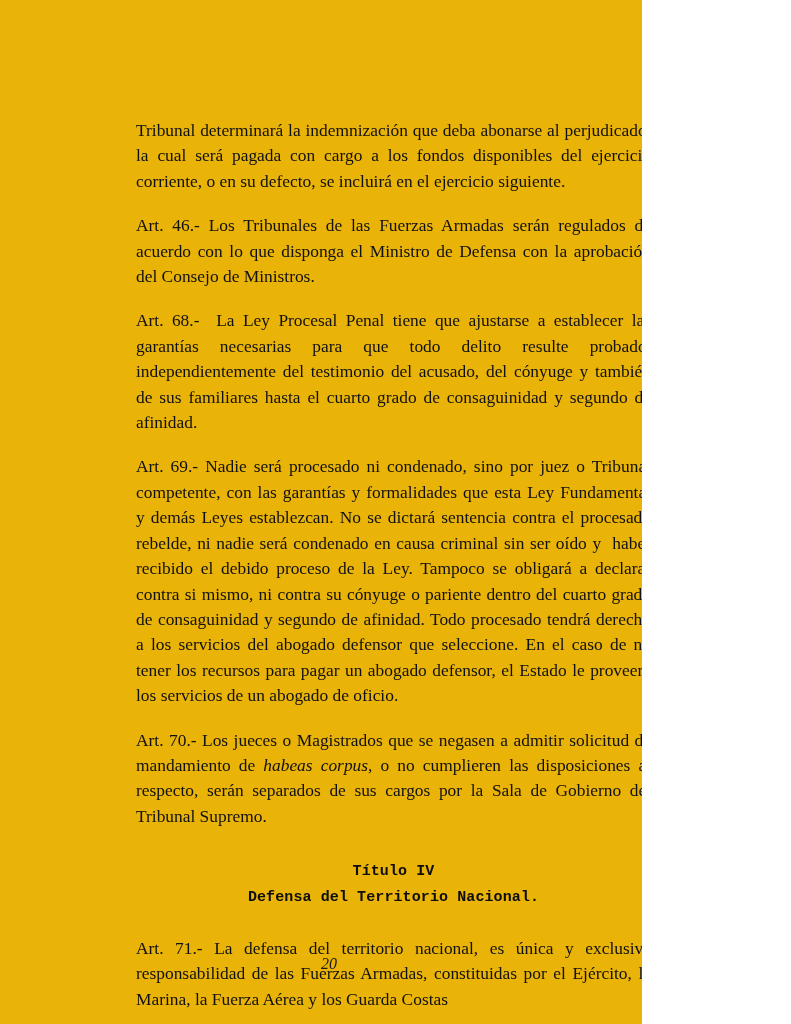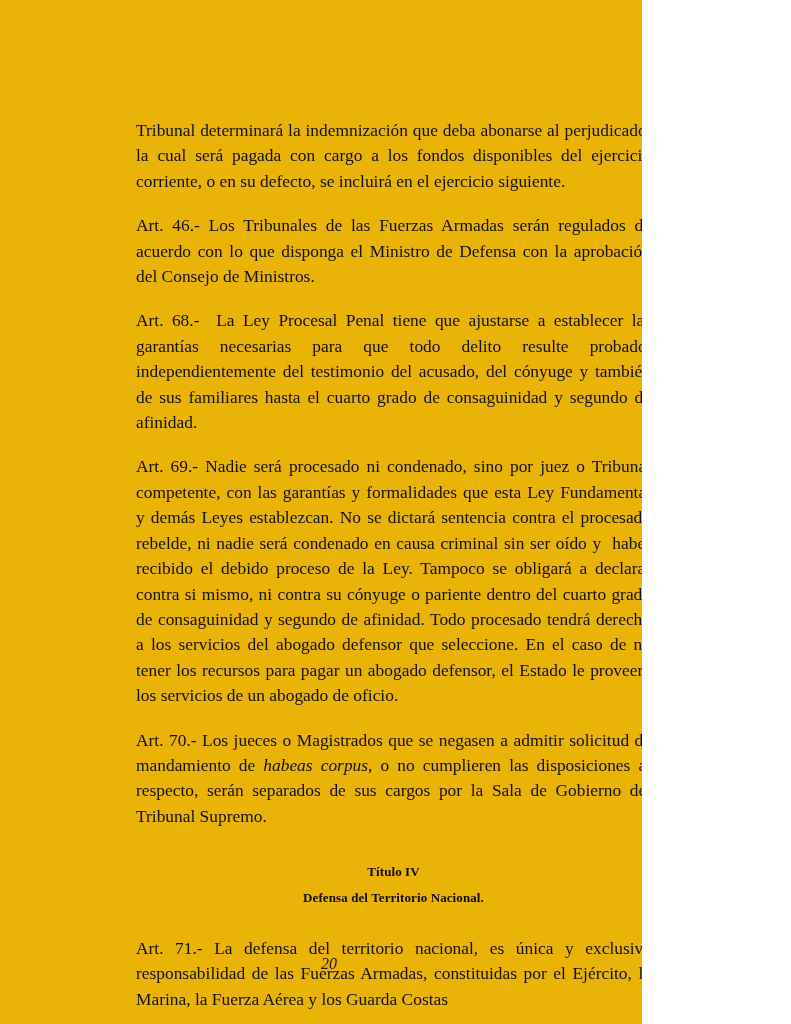--- a/index.html
+++ b/index.html
@@ -37,22 +37,22 @@
     margin-bottom: 16px;
   }
   .para-last-flush {
     text-align-last: left;
   }
   .heading-block {
     margin: 30px 0 26px 0;
     text-align: center;
   }
   .heading-line {
-    font-family: Liberation Serif, serif;
-    font-size: 13px;
+    font-family: Liberation Mono, monospace;
+    font-size: 15px;
     line-height: 25.4px;
     font-weight: bold;
     color: #0d0d0d;
     letter-spacing: 0.1px;
   }
   .italic {
     font-style: italic;
   }
   .page-number {
     position: absolute;

